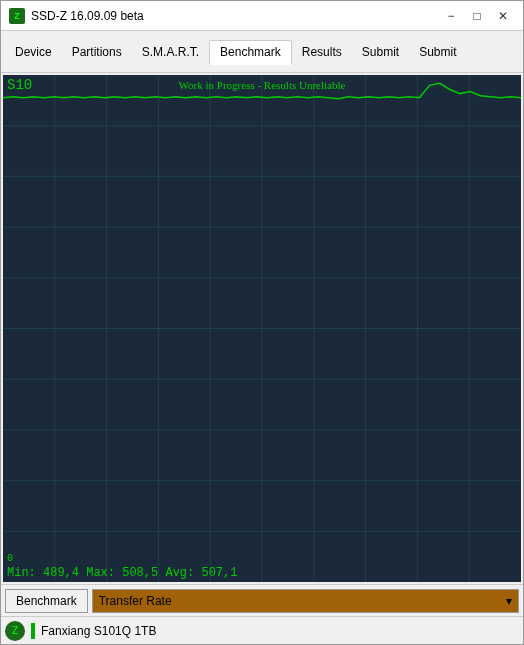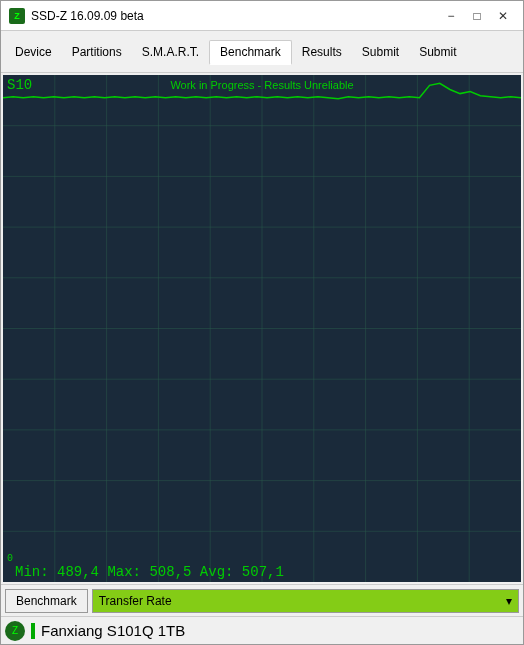--- a/index.html
+++ b/index.html
@@ -98,45 +98,45 @@
       top: 0; left: 0;
     }
     .chart-label-top {
       position: absolute;
       top: 4px;
       left: 0;
       right: 0;
       text-align: center;
       color: #00cc00;
       font-size: 11px;
-      font-family: Liberation Sans, sans-serif;
+      font-family: Liberation Serif, serif;
     }
     .chart-label-y-top {
       position: absolute;
       top: 2px;
       left: 4px;
       color: #00cc00;
       font-size: 14px;
       font-family: 'Courier New', monospace;
     }
     .chart-label-y-bottom {
       position: absolute;
       bottom: 18px;
       left: 4px;
       color: #00cc00;
       font-size: 10px;
       font-family: 'Courier New', monospace;
     }
     .chart-label-stats {
       position: absolute;
       bottom: 2px;
-      left: 12px;
+      left: 4px;
       right: 4px;
       color: #00cc00;
-      font-size: 14px;
+      font-size: 12px;
       font-family: 'Courier New', monospace;
     }
     .bottom-bar {
       height: 32px;
       background: #f0f0f0;
       display: flex;
       align-items: center;
       padding: 2px 4px;
       gap: 4px;
       border-top: 1px solid #ccc;
@@ -146,21 +146,21 @@
       padding: 0 10px;
       background: #f0f0f0;
       border: 1px solid #999;
       cursor: pointer;
       font-size: 12px;
       color: #000;
     }
     .dropdown {
       flex: 1;
       height: 24px;
-      background: #84cc16;
+      background: #a16207;
       border: 1px solid #999;
       padding: 0 6px;
       font-size: 12px;
       cursor: pointer;
       display: flex;
       align-items: center;
       justify-content: space-between;
     }
     .status-bar {
       height: 28px;
@@ -185,21 +185,21 @@
     }
     .status-drive-indicator {
       width: 4px;
       height: 16px;
       background: #00aa00;
       margin-right: 6px;
       flex-shrink: 0;
     }
     .status-text {
       flex: 1;
-      font-size: 15px;
+      font-size: 12px;
       color: #000;
     }
     .status-url {
       font-size: 12px;
       color: #000;
       margin-right: 4px;
     }
   </style>
 </head>
 <body>

